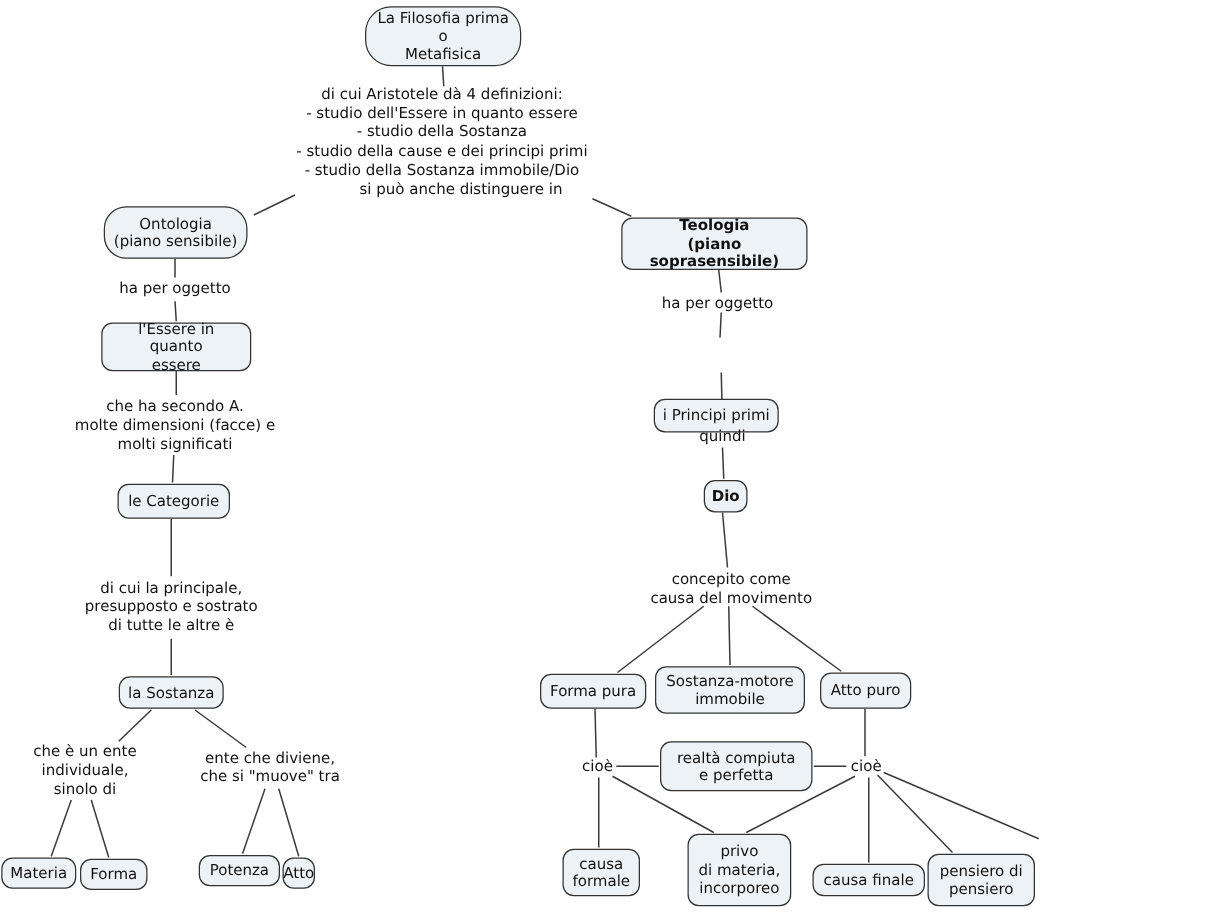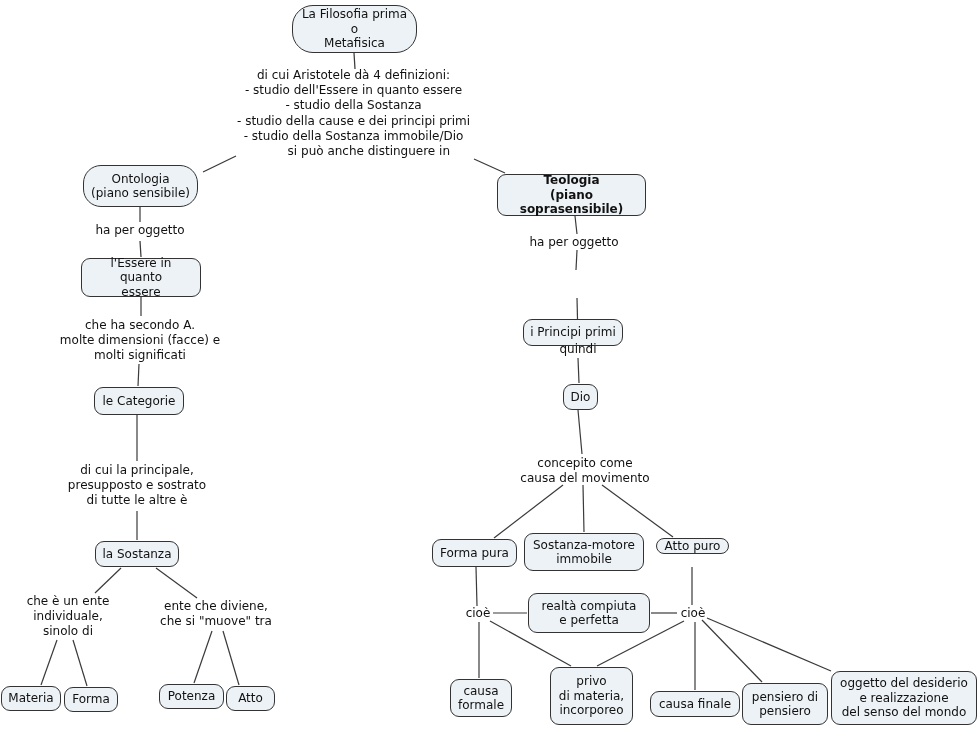--- a/index.html
+++ b/index.html
@@ -96,54 +96,51 @@
   <div class="node" style="left:94px;top:387px;width:90px;height:28px;">le Categorie</div>
 
   <div class="node" style="left:95px;top:541px;width:84px;height:26px;">la Sostanza</div>
 
   <div class="node" style="left:1px;top:686px;width:60px;height:25px;text-align:center;">Materia</div>
 
   <div class="node" style="left:64px;top:687px;width:54px;height:25px;">Forma</div>
 
   <div class="node" style="left:159px;top:684px;width:65px;height:25px;">Potenza</div>
 
-  <div class="node" style="left:226px;top:686px;width:49px;height:25px;">Atto</div>
+  <div class="node" style="left:226px;top:686px;width:26px;height:25px;">Atto</div>
 
   <div class="node" style="left:497px;top:174px;width:149px;height:42px;font-weight:bold;">Teologia
 (piano soprasensibile)</div>
 
   <div class="node" style="left:523px;top:272px;width:100px;height:27px;margin-top:47px;">i Principi primi</div>
 
-  <div class="node" style="left:563px;top:384px;width:35px;height:26px;">Dio</div>
+  <div class="node" style="left:563px;top:384px;width:35px;height:26px;font-weight:bold;">Dio</div>
 
   <div class="node" style="left:432px;top:539px;width:85px;height:28px;">Forma pura</div>
 
   <div class="node" style="left:524px;top:533px;width:120px;height:38px;">Sostanza-motore
 immobile</div>
 
-  <div class="node" style="left:656px;top:538px;width:73px;height:16px;border-radius:11px;">Atto puro</div>
+  <div class="node" style="left:656px;top:538px;width:73px;height:29px;">Atto puro</div>
 
   <div class="node" style="left:528px;top:593px;width:122px;height:40px;">realtà compiuta
 e perfetta</div>
 
   <div class="node" style="left:450px;top:679px;width:62px;height:38px;">causa
 formale</div>
 
   <div class="node" style="left:550px;top:667px;width:83px;height:58px;">privo
 di materia,
 incorporeo</div>
 
   <div class="node" style="left:650px;top:691px;width:90px;height:26px;">causa finale</div>
 
   <div class="node" style="left:742px;top:683px;width:86px;height:42px;">pensiero di
 pensiero</div>
 
-  <div class="node" style="left:831px;top:671px;width:146px;height:54px;">oggetto del desiderio
-e realizzazione
-del senso del mondo</div>
 
   <div class="lbl-block" style="left:237px;top:68px;">di cui Aristotele dà 4 definizioni:
 - studio dell'Essere in quanto essere
 - studio della Sostanza
 - studio della cause e dei principi primi
 - studio della Sostanza immobile/Dio
         si può anche distinguere in</div>
 
   <div class="lbl" style="left:85px;top:223px;width:110px;">ha per oggetto</div>
 

